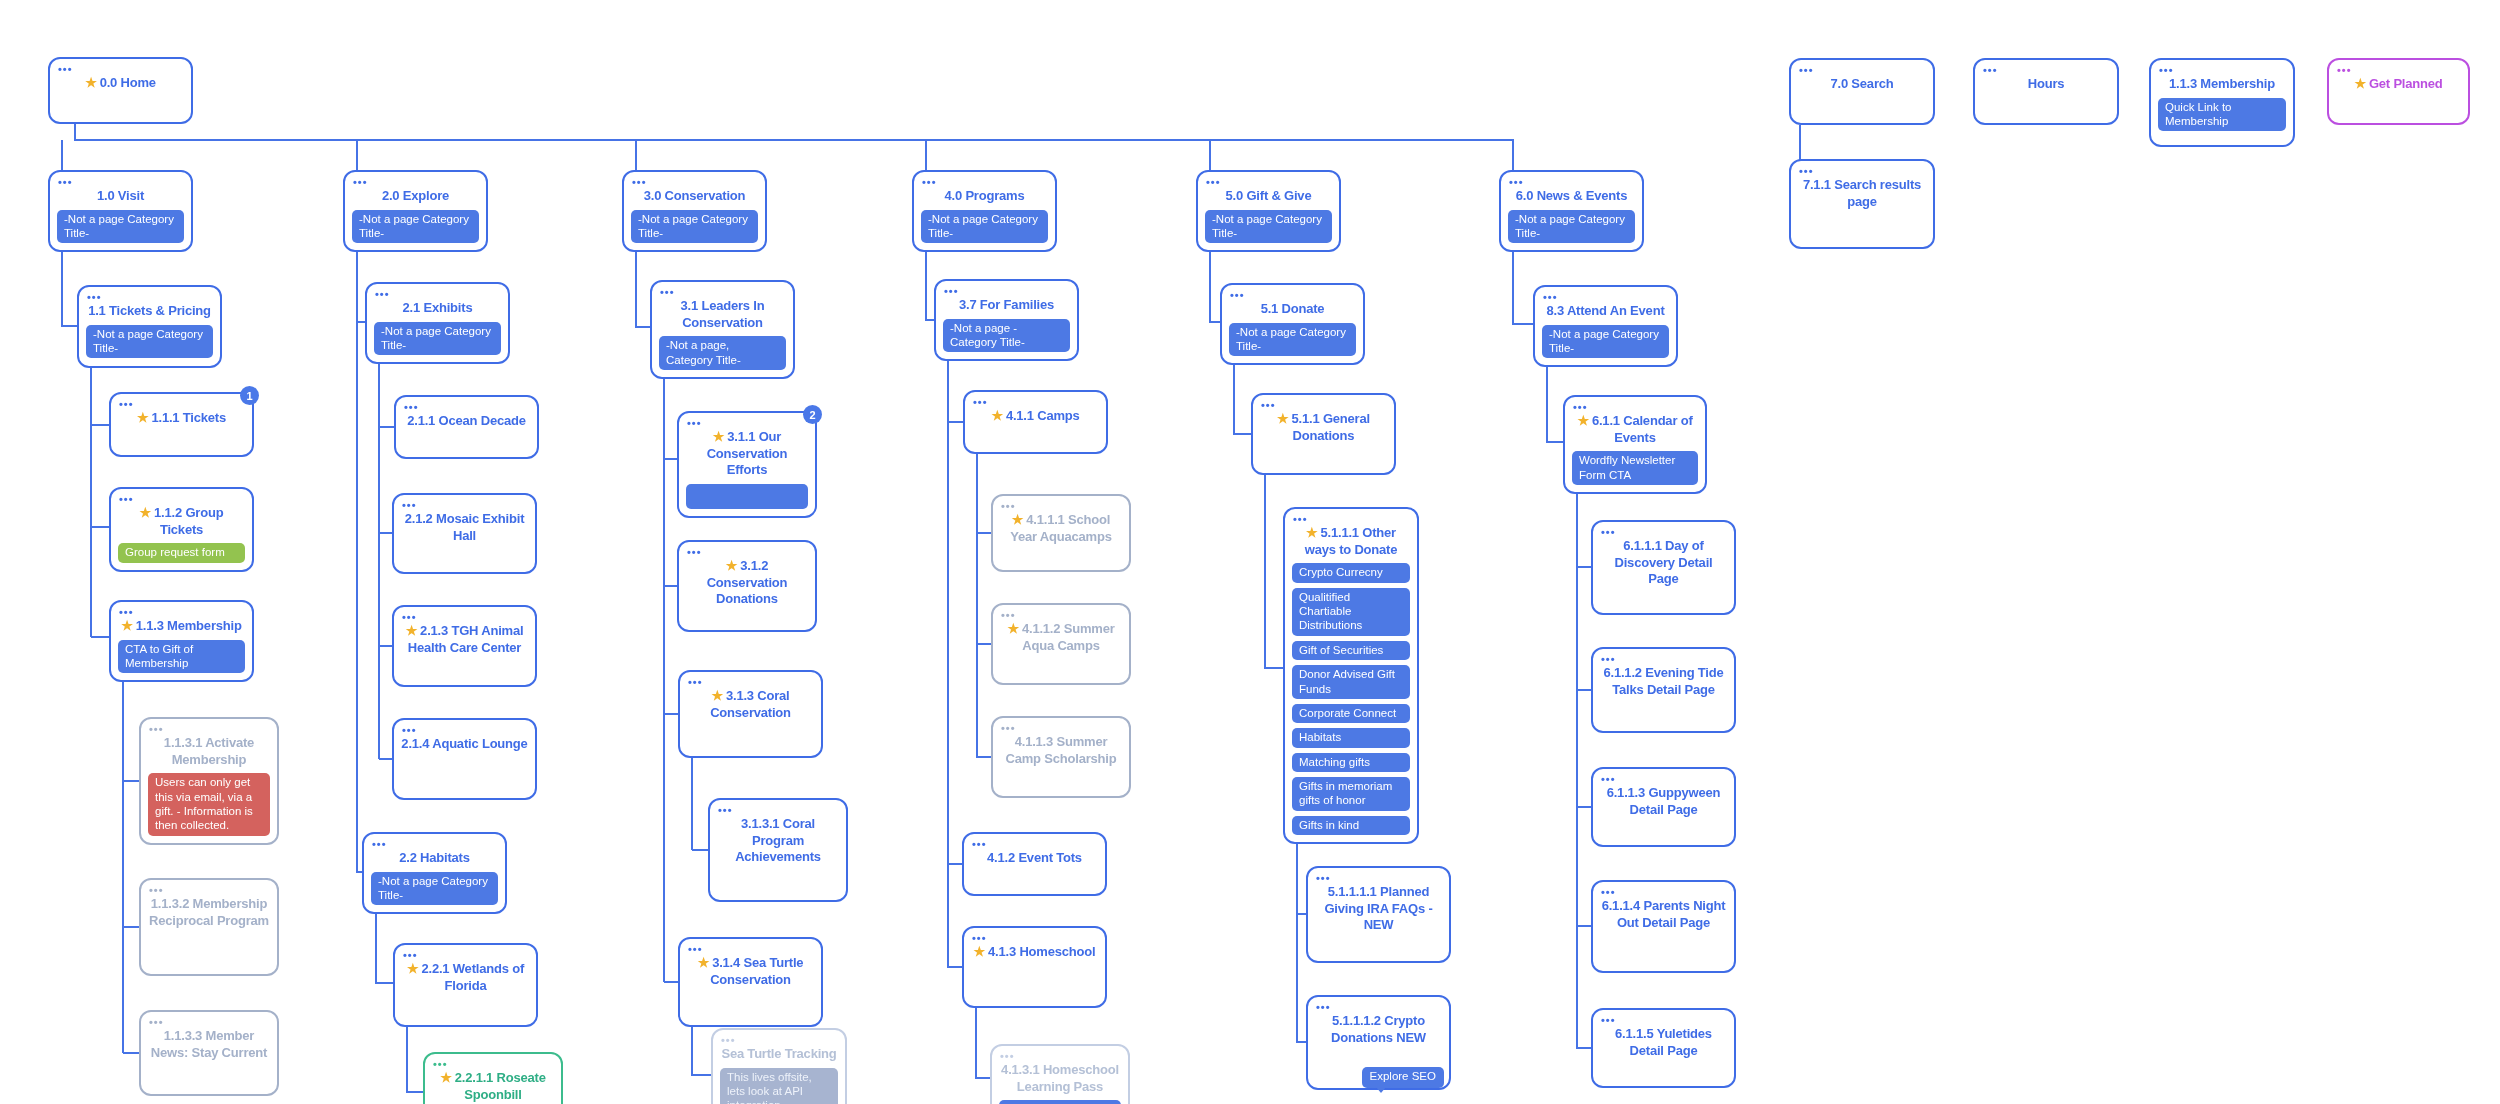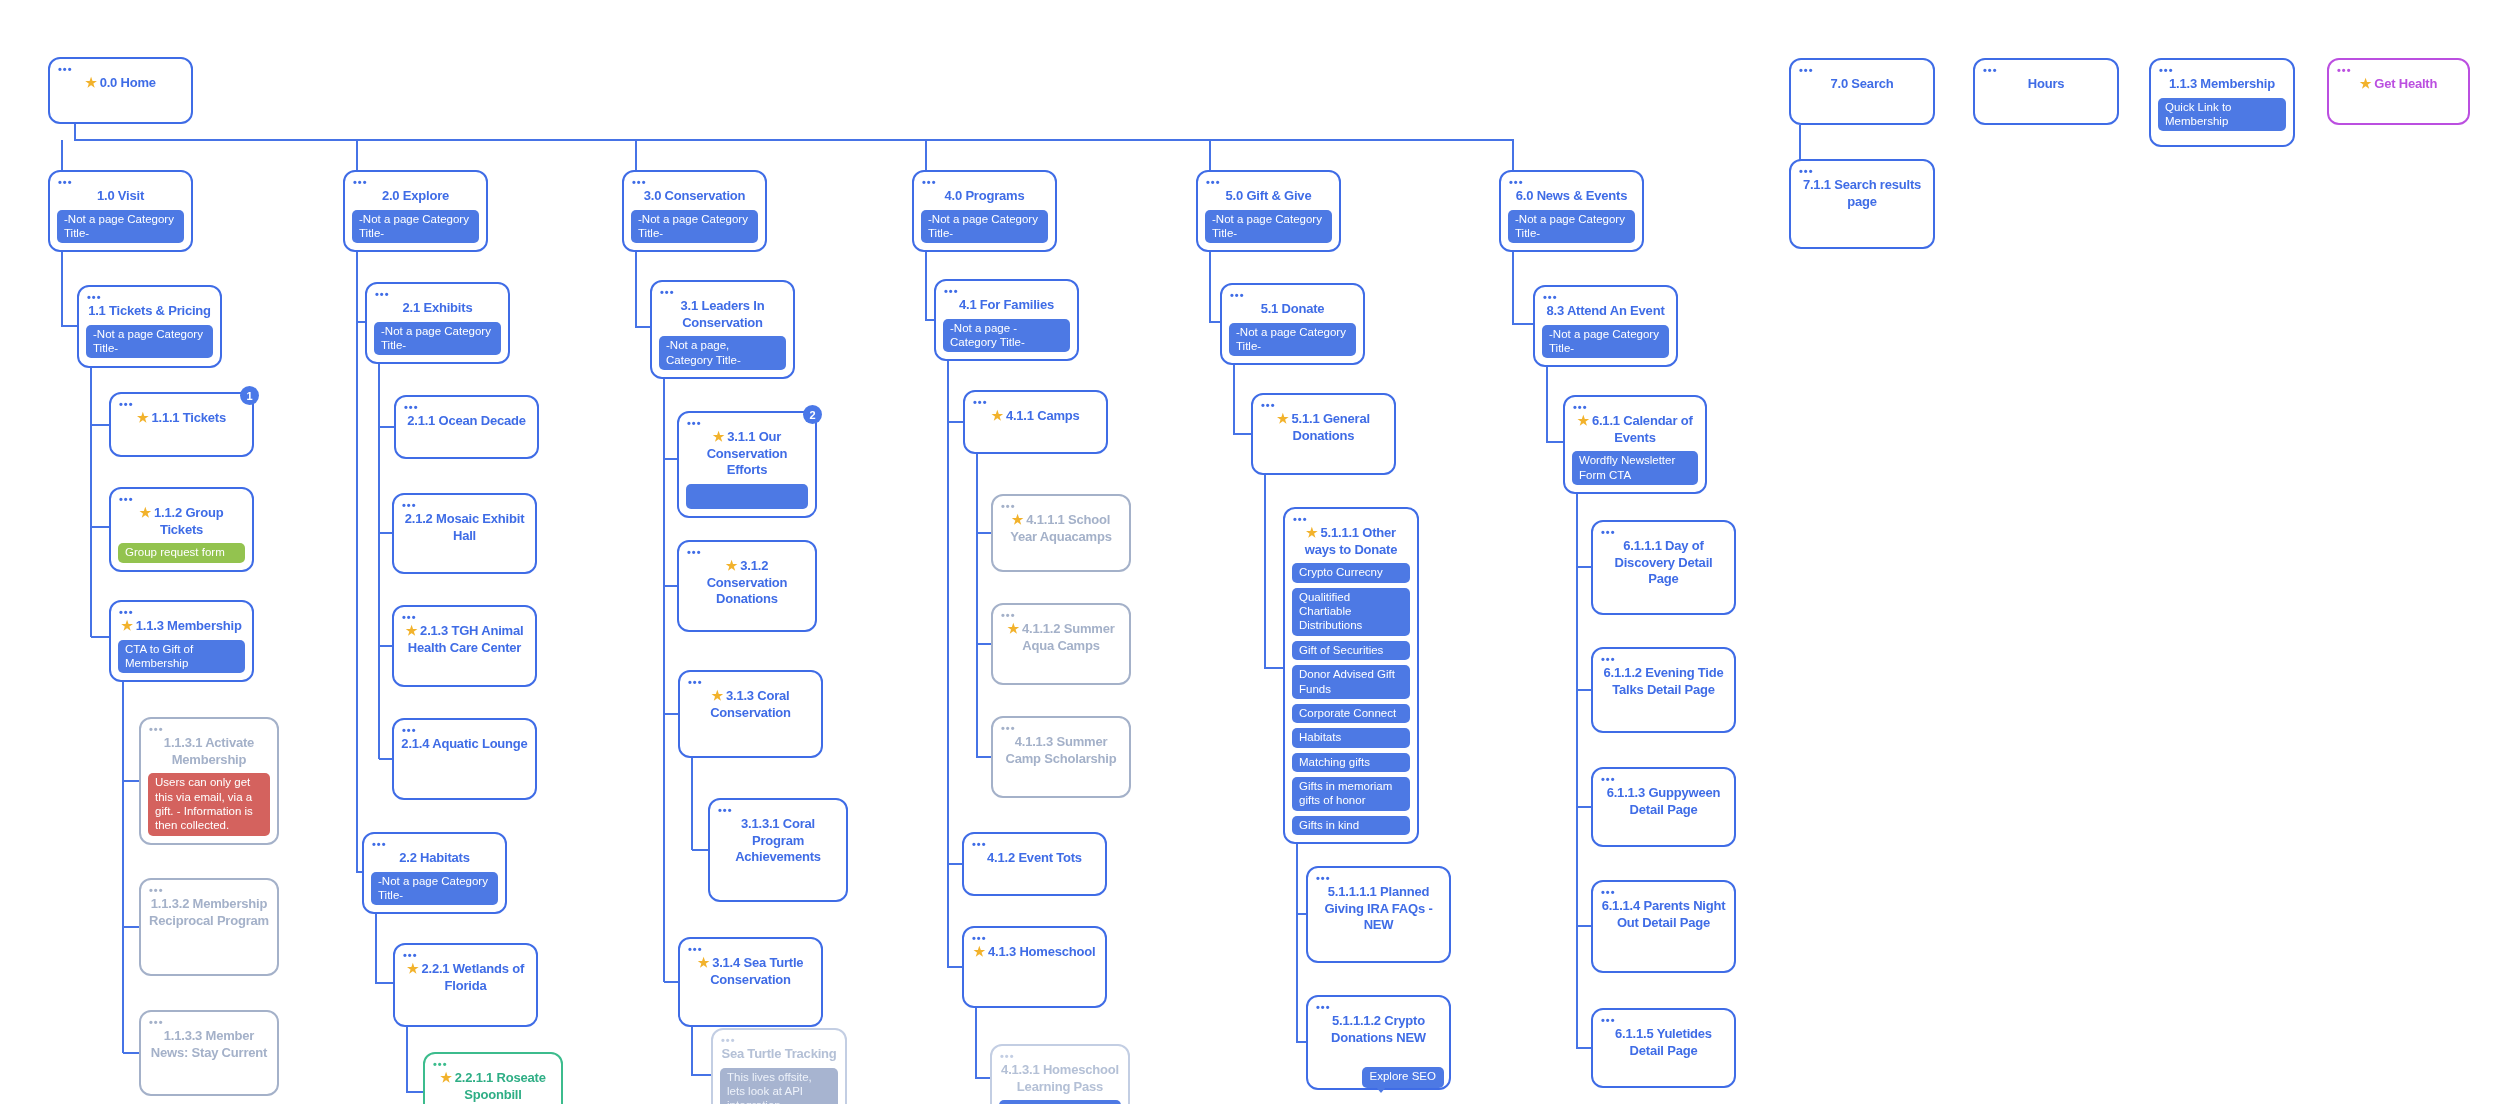--- a/index.html
+++ b/index.html
@@ -124,21 +124,21 @@
       <span class="dots">•••</span>
       <span class="title"><span>Hours</span></span>
     </div>
     <div class="node node--blue" style="left: 2149px; top: 58px; width: 146px; min-height: 89px;">
       <span class="dots">•••</span>
       <span class="title"><span>1.1.3 Membership</span></span>
       <div class="tag tag--blue">Quick Link to Membership</div>
     </div>
     <div class="node node--purple" style="left: 2327px; top: 58px; width: 143px; min-height: 67px;">
       <span class="dots">•••</span>
-      <span class="title"><span class="star">★</span><span>Get Health</span></span>
+      <span class="title"><span class="star">★</span><span>Get Planned</span></span>
     </div>
     <div class="node node--blue" style="left: 48px; top: 170px; width: 145px; min-height: 82px;">
       <span class="dots">•••</span>
       <span class="title"><span>1.0 Visit</span></span>
       <div class="tag tag--blue">-Not a page Category Title-</div>
     </div>
     <div class="node node--blue" style="left: 77px; top: 285px; width: 145px; min-height: 83px;">
       <span class="dots">•••</span>
       <span class="title"><span>1.1 Tickets &amp; Pricing</span></span>
       <div class="tag tag--blue">-Not a page Category Title-</div>
@@ -247,21 +247,21 @@
       <span class="title"><span>Sea Turtle Tracking</span></span>
       <div class="tag tag--faint">This lives offsite, lets look at API integration</div>
     </div>
     <div class="node node--blue" style="left: 912px; top: 170px; width: 145px; min-height: 82px;">
       <span class="dots">•••</span>
       <span class="title"><span>4.0 Programs</span></span>
       <div class="tag tag--blue">-Not a page Category Title-</div>
     </div>
     <div class="node node--blue" style="left: 934px; top: 279px; width: 145px; min-height: 82px;">
       <span class="dots">•••</span>
-      <span class="title"><span>4.1 For Families</span></span>
+      <span class="title"><span>3.7 For Families</span></span>
       <div class="tag tag--blue">-Not a page - Category Title-</div>
     </div>
     <div class="node node--blue" style="left: 963px; top: 390px; width: 145px; min-height: 64px;">
       <span class="dots">•••</span>
       <span class="title"><span class="star">★</span><span>4.1.1 Camps</span></span>
     </div>
     <div class="node node--gray" style="left: 991px; top: 494px; width: 140px; min-height: 78px;">
       <span class="dots">•••</span>
       <span class="title"><span class="star">★</span><span>4.1.1.1 School Year Aquacamps</span></span>
     </div>

